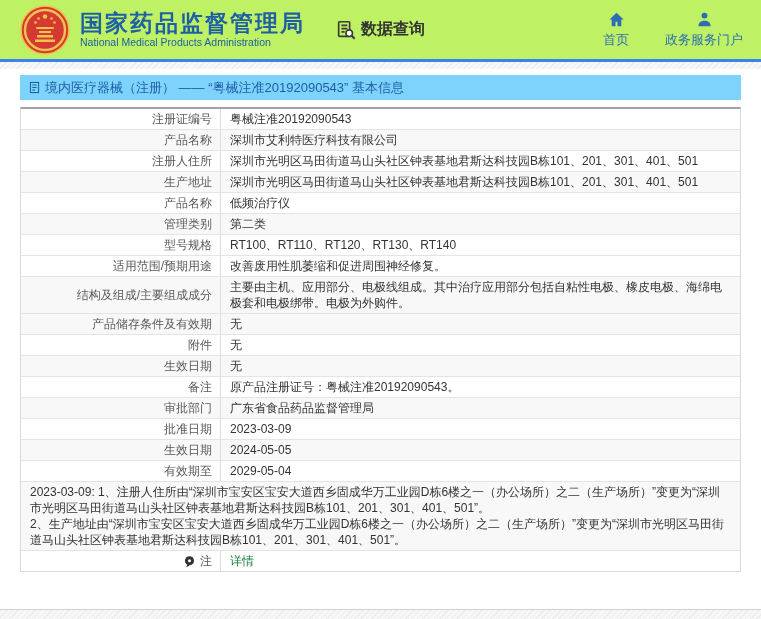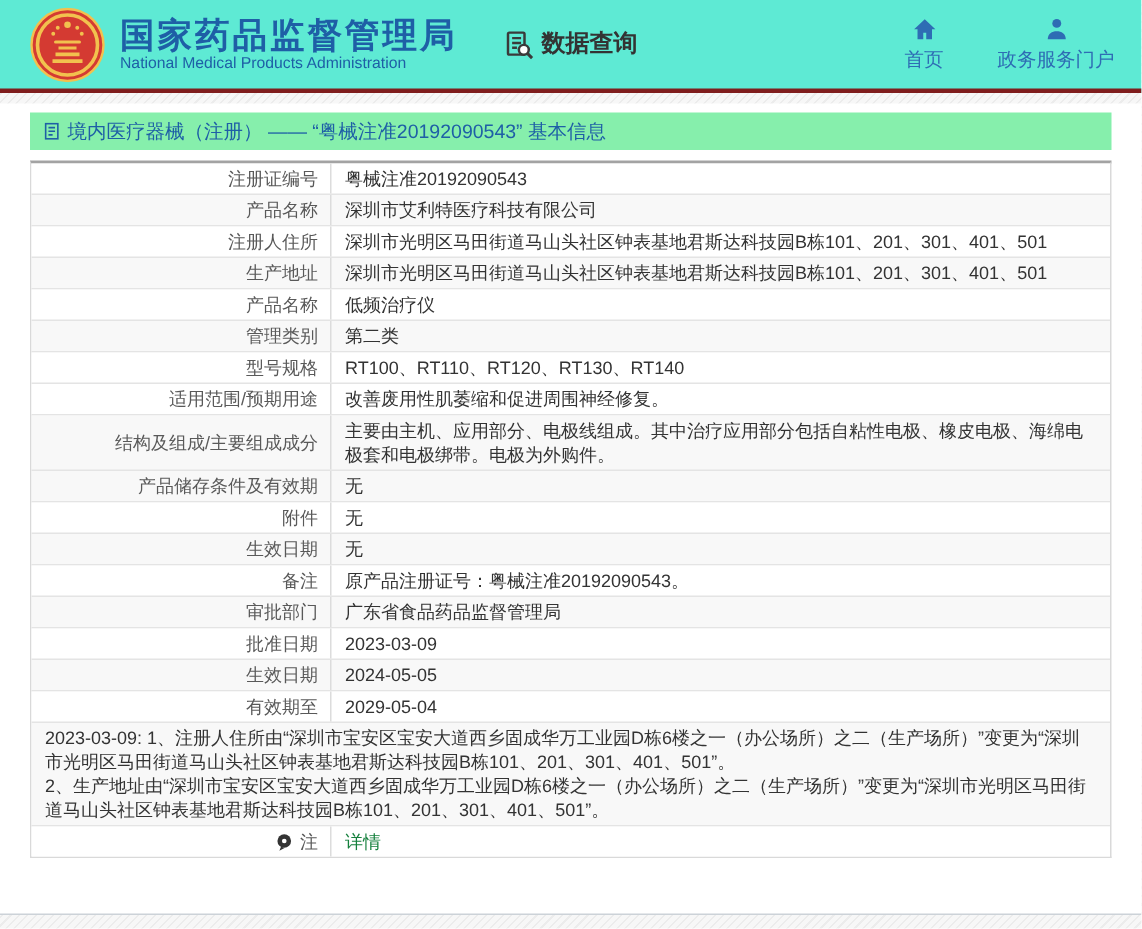--- a/index.html
+++ b/index.html
@@ -4,21 +4,21 @@
 <style>
   * { margin:0; padding:0; box-sizing:border-box; }
   html,body { width:761px; height:619px; overflow:hidden; }
   body {
     font-family:"Liberation Sans","DejaVu Sans",sans-serif;
     background:repeating-linear-gradient(135deg,#ececec 0 1px,#f7f7f7 1px 4px);
   }
 
   
   .site-header{
-    height:62px; background:#5eead4; border-bottom:3px solid #7f1d1d;
+    height:62px; background:#bef264; border-bottom:3px solid #3b82f6;
     display:flex; align-items:center; padding:0 18px 0 20px;
   }
   .brand{ display:flex; align-items:center; }
   .emblem{ width:50px; height:50px; flex:0 0 auto; }
   .brand-titles{ margin-left:10px; }
   .brand-cn{ color:#1e5fa6; font-size:23px; font-weight:bold; letter-spacing:2px; line-height:26px; }
   .brand-en{ color:#1e5fa6; font-size:10.5px; line-height:13px; }
   .data-query{ display:flex; align-items:center; margin-left:30px; cursor:pointer; }
   .data-query svg{ width:22px; height:22px; }
   .data-query-label{ color:#333; font-size:16px; font-weight:bold; margin-left:4px; }
@@ -26,21 +26,21 @@
   .nav-item{ display:flex; flex-direction:column; align-items:center; cursor:pointer; text-decoration:none; }
   .nav-item svg{ width:17px; height:17px; }
   .nav-label{ color:#2e6db4; font-size:13px; margin-top:3px; white-space:nowrap; }
 
   
   .content{
     background:#fff; margin-top:7px; padding:6px 20px 6px 20px;
     height:541px; border-bottom:1px solid #ccd2d8; overflow:hidden;
   }
   .breadcrumb{
-    height:25px; background:#86efac; display:flex; align-items:center;
+    height:25px; background:#7dd3fc; display:flex; align-items:center;
     padding:0 8px; margin-bottom:7px;
   }
   .breadcrumb svg{ width:13px; height:13px; margin-right:4px; flex:0 0 auto; }
   .breadcrumb-text{ color:#1e5fa6; font-size:13px; white-space:nowrap; }
 
   
   .info-table{ border:1px solid #d9d9d9; border-top:2px solid #a3a3a3; }
   .row{ display:flex; border-bottom:1px solid #e4e4e4; background:#fff; }
   .row:last-child{ border-bottom:none; }
   .row.alt{ background:#f8f8f8; }

